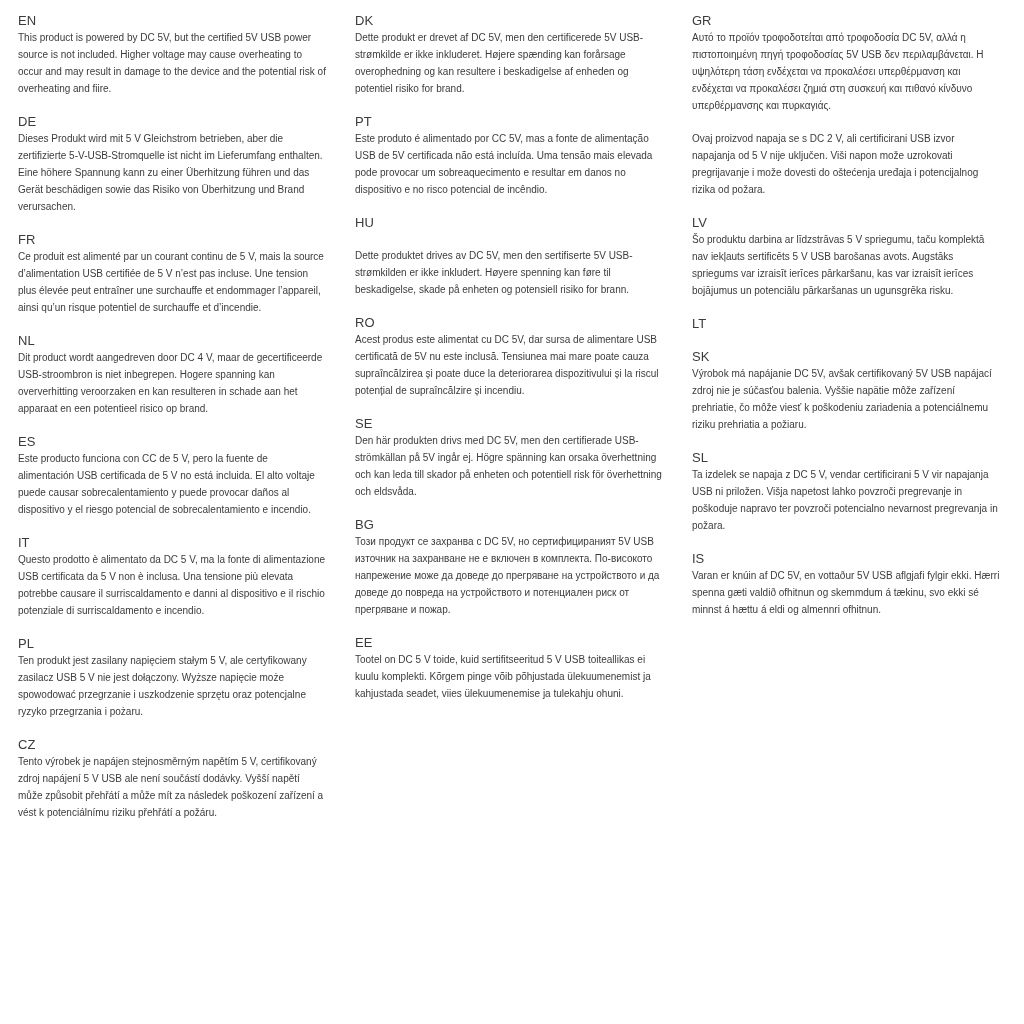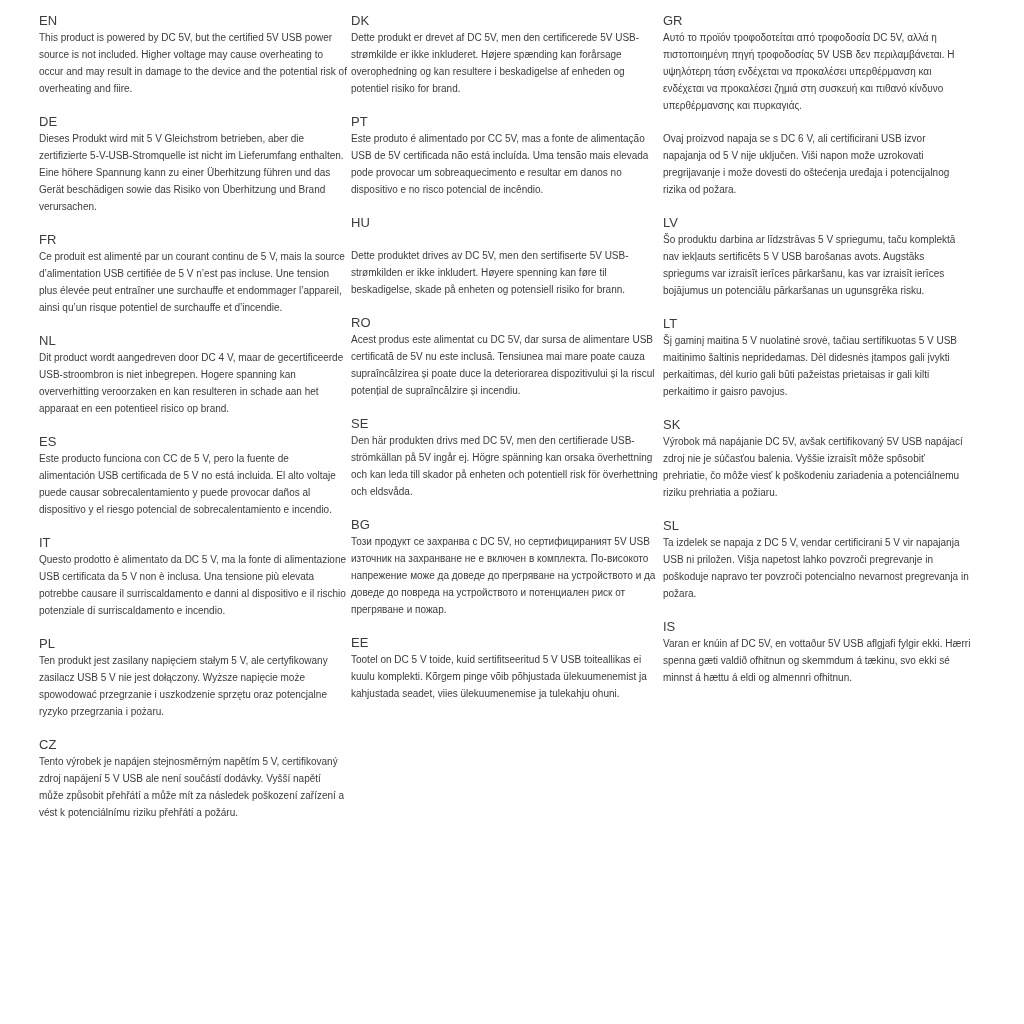--- a/index.html
+++ b/index.html
@@ -5,23 +5,23 @@
   html, body {
     margin: 0;
     padding: 0;
     background: #ffffff;
   }
   .page {
     width: 1024px;
     height: 1024px;
     box-sizing: border-box;
     background: #ffffff;
-    padding: 12px 24px 0 39px;
+    padding: 12px 24px 0 18px;
     display: flex;
-    gap: 4px;
+    gap: 29px;
     font-family: "Liberation Sans", "DejaVu Sans", sans-serif;
     color: #3b3b3b;
     overflow: hidden;
   }
   .col {
     width: 308px;
     flex: 0 0 308px;
   }
   .section {
     margin-bottom: 16px;
@@ -110,33 +110,32 @@
         <div class="lang-code">EE</div>
         <div class="lang-text">Tootel on DC 5 V toide, kuid sertifitseeritud 5 V USB toiteallikas ei kuulu komplekti. Kõrgem pinge võib põhjustada ülekuumenemist ja kahjustada seadet, viies ülekuumenemise ja tulekahju ohuni.</div>
       </div>
     </div>
     <div class="col">
       <div class="section">
         <div class="lang-code">GR</div>
         <div class="lang-text">Αυτό το προϊόν τροφοδοτείται από τροφοδοσία DC 5V, αλλά η πιστοποιημένη πηγή τροφοδοσίας 5V USB δεν περιλαμβάνεται. Η υψηλότερη τάση ενδέχεται να προκαλέσει υπερθέρμανση και ενδέχεται να προκαλέσει ζημιά στη συσκευή και πιθανό κίνδυνο υπερθέρμανσης και πυρκαγιάς.</div>
       </div>
       <div class="section">
-        <div class="lang-text">Ovaj proizvod napaja se s DC 6 V, ali certificirani USB izvor napajanja od 5 V nije uključen. Viši napon može uzrokovati pregrijavanje i može dovesti do oštećenja uređaja i potencijalnog rizika od požara.</div>
+        <div class="lang-text">Ovaj proizvod napaja se s DC 2 V, ali certificirani USB izvor napajanja od 5 V nije uključen. Viši napon može uzrokovati pregrijavanje i može dovesti do oštećenja uređaja i potencijalnog rizika od požara.</div>
       </div>
       <div class="section">
         <div class="lang-code">LV</div>
         <div class="lang-text">Šo produktu darbina ar līdzstrāvas 5 V spriegumu, taču komplektā nav iekļauts sertificēts 5 V USB barošanas avots. Augstāks spriegums var izraisīt ierīces pārkaršanu, kas var izraisīt ierīces bojājumus un potenciālu pārkaršanas un ugunsgrēka risku.</div>
       </div>
       <div class="section">
         <div class="lang-code">LT</div>
-        <div class="lang-text">Šį gaminį maitina 5 V nuolatinė srovė, tačiau sertifikuotas 5 V USB maitinimo šaltinis nepridedamas. Dėl didesnės įtampos gali įvykti perkaitimas, dėl kurio gali būti pažeistas prietaisas ir gali kilti perkaitimo ir gaisro pavojus.</div>
       </div>
       <div class="section">
         <div class="lang-code">SK</div>
-        <div class="lang-text">Výrobok má napájanie DC 5V, avšak certifikovaný 5V USB napájací zdroj nie je súčasťou balenia. Vyššie izraisīt môže spôsobiť prehriatie, čo môže viesť k poškodeniu zariadenia a potenciálnemu riziku prehriatia a požiaru.</div>
+        <div class="lang-text">Výrobok má napájanie DC 5V, avšak certifikovaný 5V USB napájací zdroj nie je súčasťou balenia. Vyššie napätie môže zařízení prehriatie, čo môže viesť k poškodeniu zariadenia a potenciálnemu riziku prehriatia a požiaru.</div>
       </div>
       <div class="section">
         <div class="lang-code">SL</div>
         <div class="lang-text">Ta izdelek se napaja z DC 5 V, vendar certificirani 5 V vir napajanja USB ni priložen. Višja napetost lahko povzroči pregrevanje in poškoduje napravo ter povzroči potencialno nevarnost pregrevanja in požara.</div>
       </div>
       <div class="section">
         <div class="lang-code">IS</div>
         <div class="lang-text">Varan er knúin af DC 5V, en vottaður 5V USB aflgjafi fylgir ekki. Hærri spenna gæti valdið ofhitnun og skemmdum á tækinu, svo ekki sé minnst á hættu á eldi og almennri ofhitnun.</div>
       </div>
     </div>

